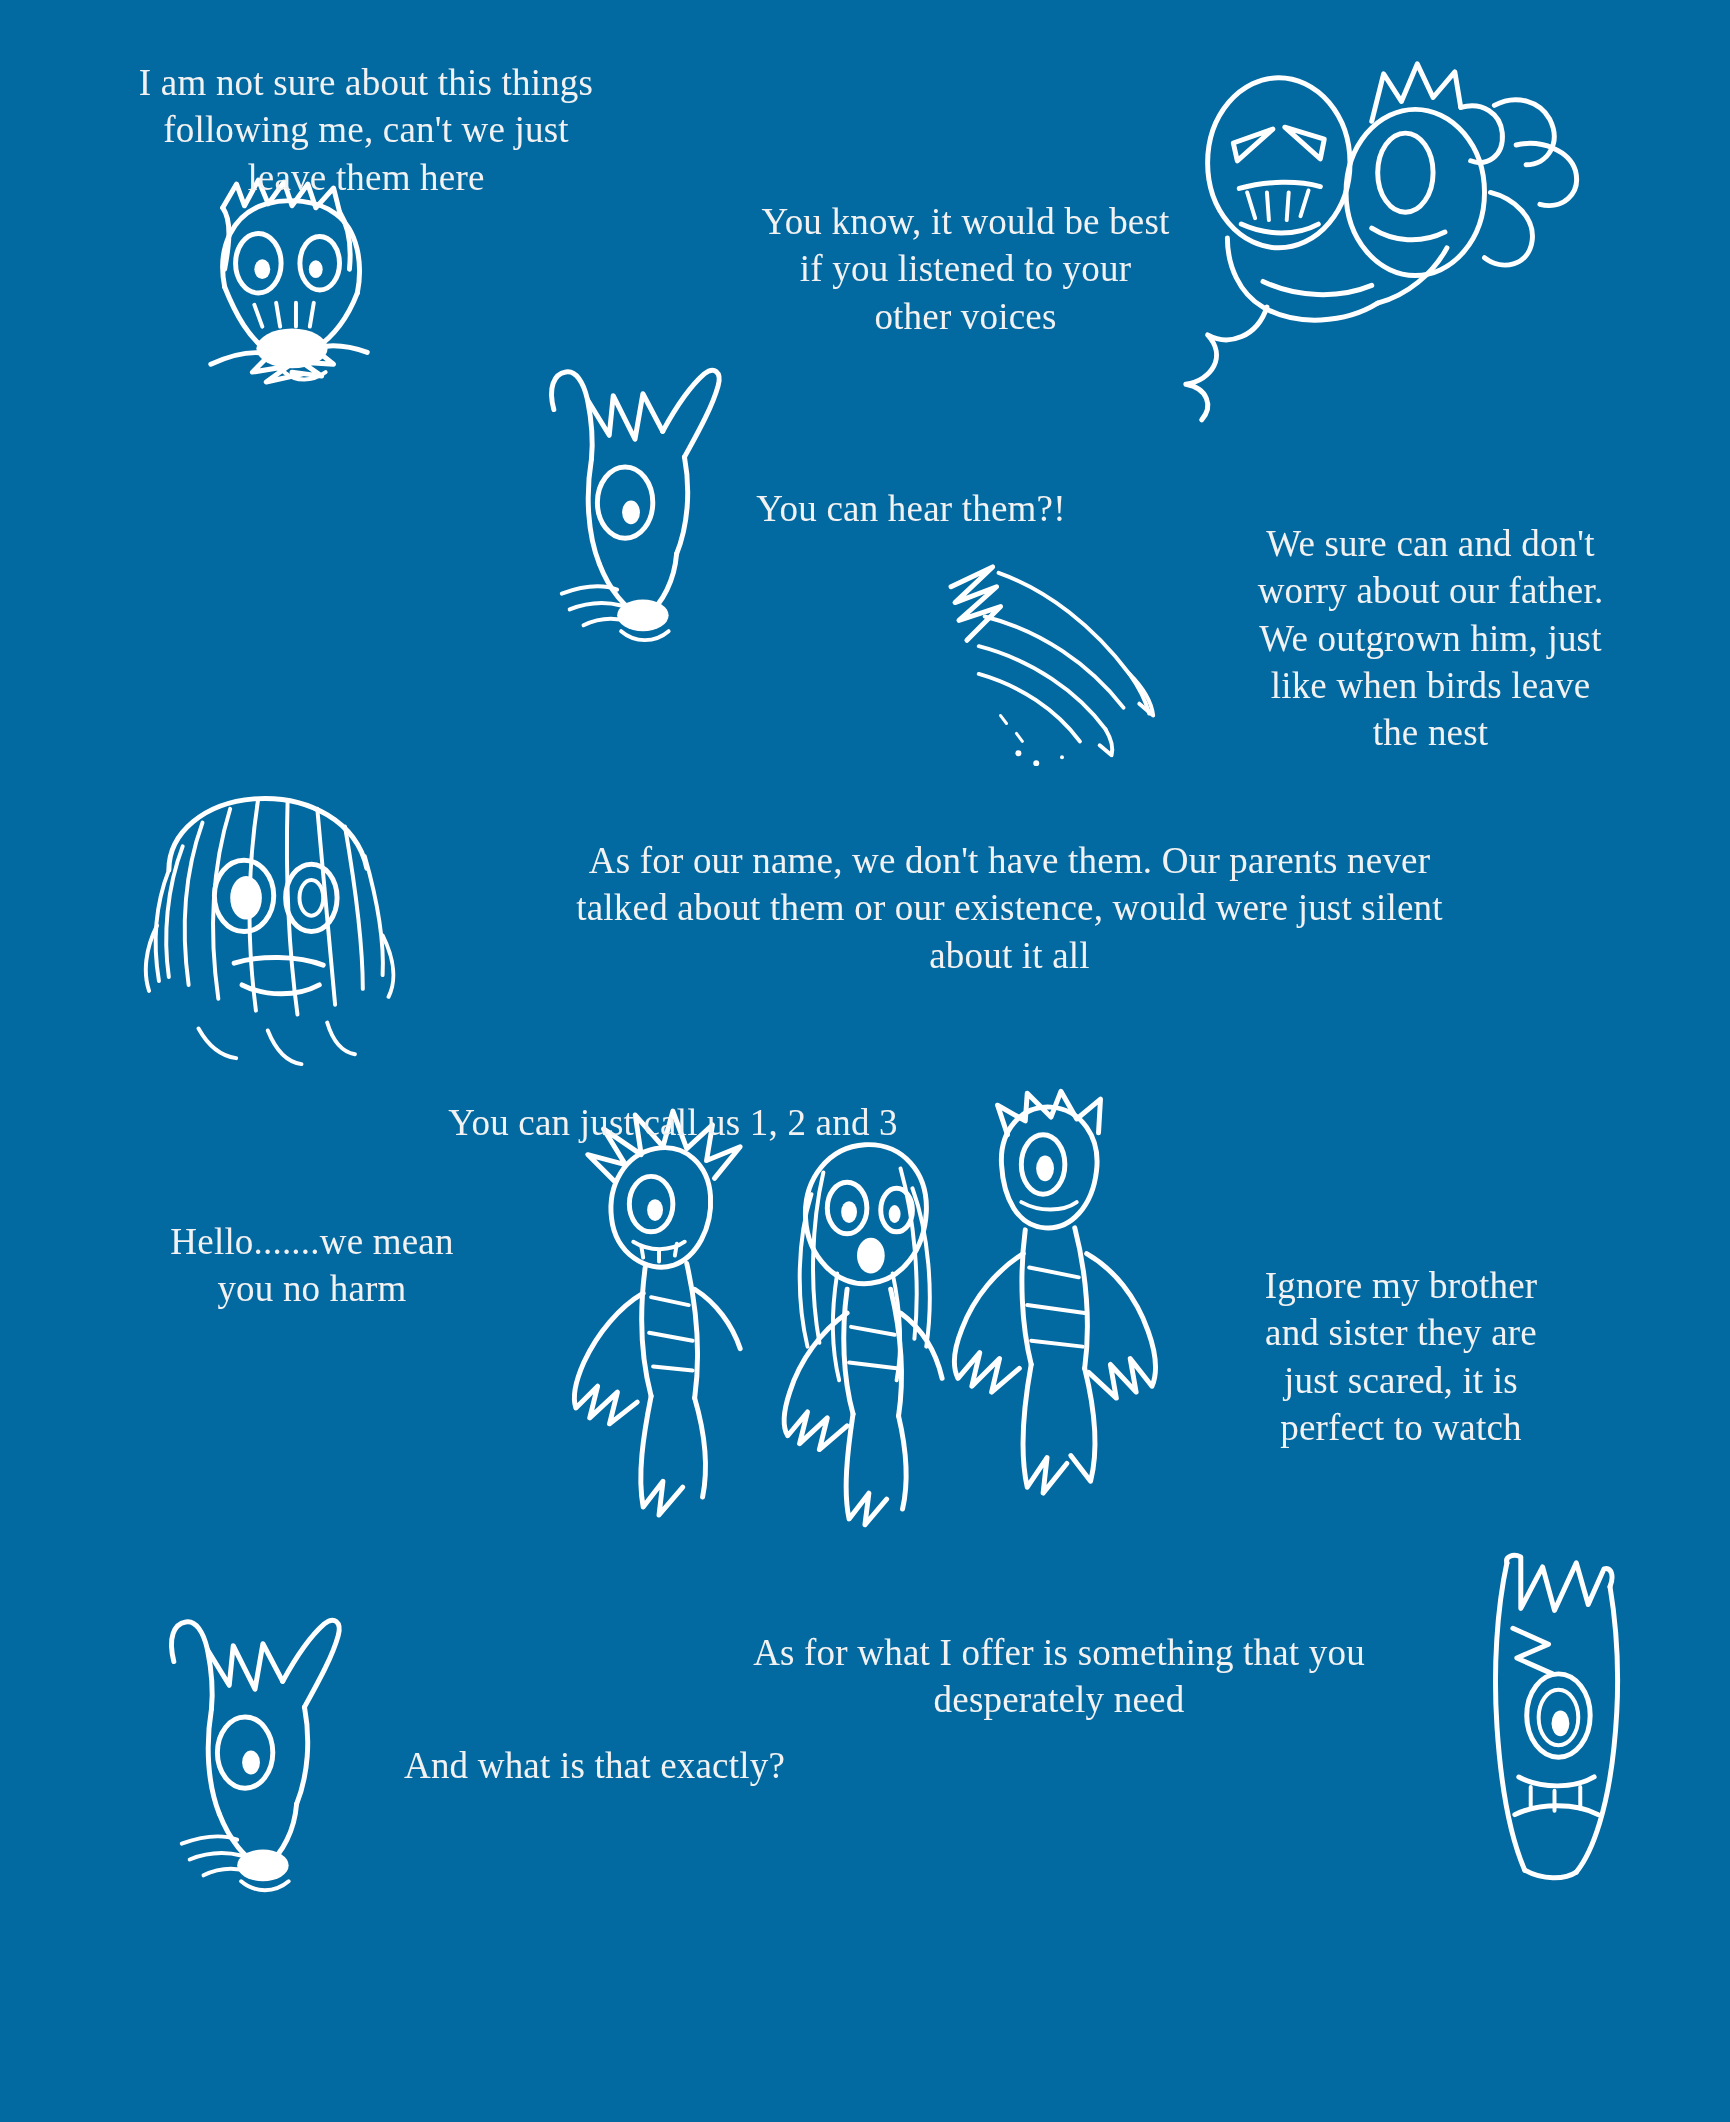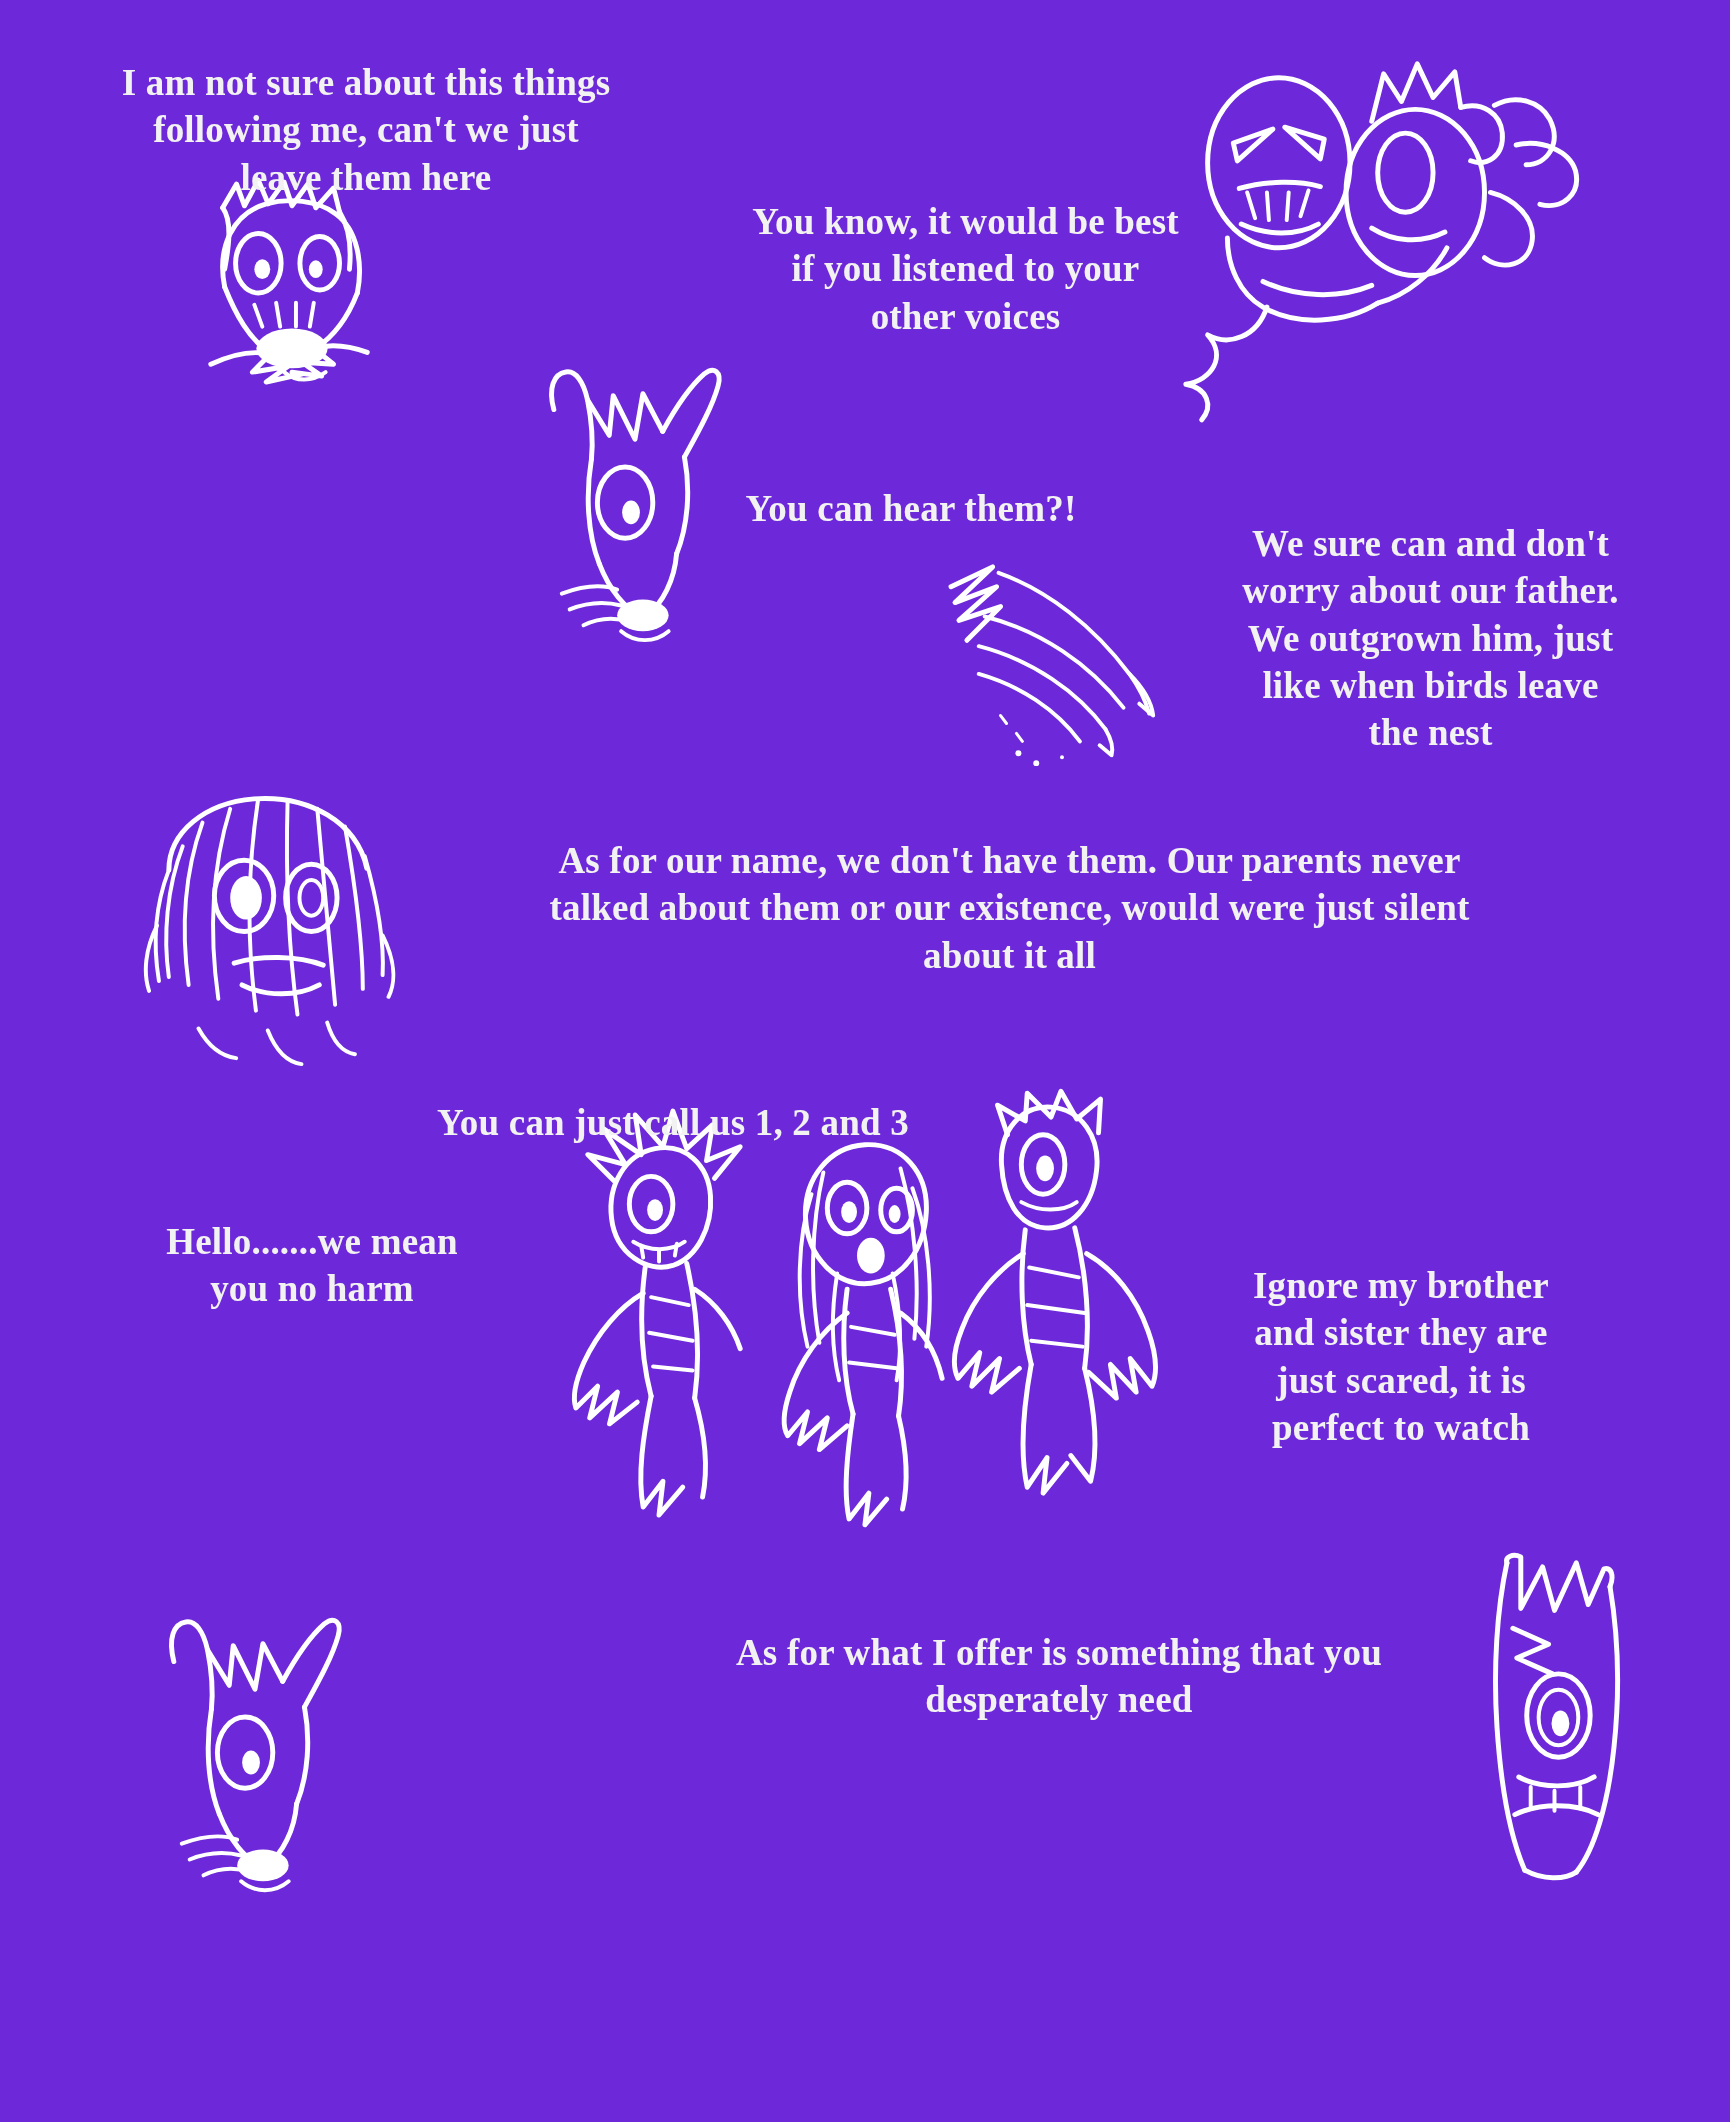--- a/index.html
+++ b/index.html
@@ -11,22 +11,21 @@
     width: 1731px;
     height: 2123px;
     position: relative;
     overflow: hidden;
     font-family: "Liberation Serif", serif;
     color: #ffffff;
   }
   .page {
     position: absolute;
     inset: 0;
-    background: #6d28d9;
-    font-weight: bold;
+    background: #0369a1;
   }
   .dialogue {
     position: absolute;
     text-align: center;
     color: #f2f2f2;
     line-height: 1.28;
     letter-spacing: 0.2px;
     white-space: pre-line;
     text-shadow: 0 0 1px rgba(255,255,255,0.12);
   }
@@ -272,15 +271,16 @@
 about it all</div>
   <div class="dialogue" id="t6">You can just call us 1, 2 and 3</div>
   <div class="dialogue" id="t7">Hello.......we mean
 you no harm</div>
   <div class="dialogue" id="t9">Ignore my brother
 and sister they are
 just scared, it is
 perfect to watch</div>
   <div class="dialogue" id="t10">As for what I offer is something that you
 desperately need</div>
+  <div class="dialogue" id="t11">And what is that exactly?</div>
 
 </div>
 
 
 </body></html>

